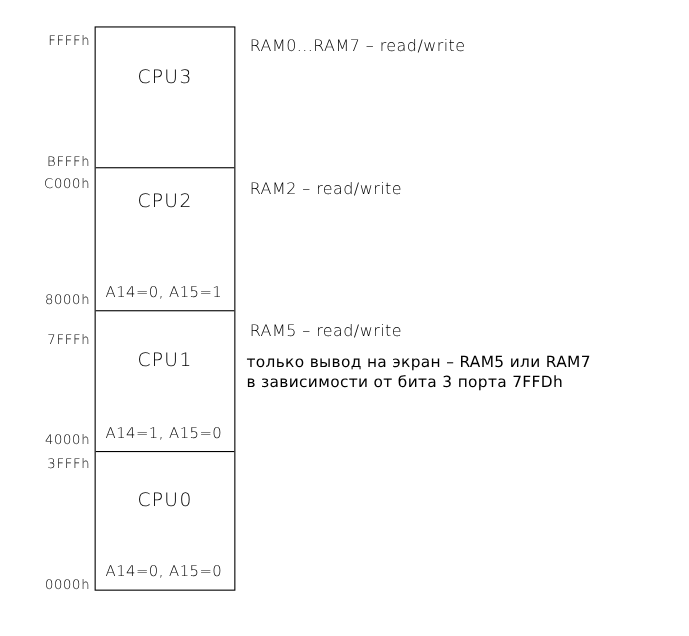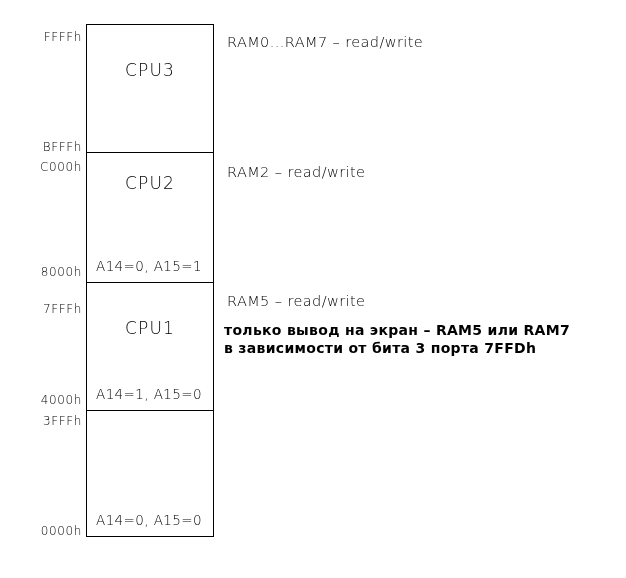--- a/index.html
+++ b/index.html
@@ -81,21 +81,21 @@
     font-size: 14.5px;
     letter-spacing: 0.4px;
     font-weight: 300;
     white-space: nowrap;
     text-align: center;
   }
   .note-block {
     position: absolute;
     font-size: 14px;
     letter-spacing: 0.3px;
-    font-weight: 700;
+    font-weight: 400;
     line-height: 18px;
     white-space: nowrap;
   }
 </style>
 </head>
 <body>
 
 <div class="addr" style="left:4px; top:30px;">FFFFh</div>
 
 <div class="addr" style="left:4px; top:136px;margin-top:24px;">C000h</div>
@@ -122,20 +122,21 @@
     <div class="cpu-title">CPU2</div>
     <div class="cpu-bits">A14=0, A15=1</div>
   </div>
 
   <div class="map-block b1">
     <div class="cpu-title">CPU1</div>
     <div class="cpu-bits">A14=1, A15=0</div>
   </div>
 
   <div class="map-block b0">
+    <div class="cpu-title">CPU0</div>
     <div class="cpu-bits">A14=0, A15=0</div>
   </div>
 
 </div>
 
 <div class="note" style="left:227px; top:34px;">RAM0...RAM7 – read/write</div>
 
 <div class="note" style="left:227px; top:164px;">RAM2 – read/write</div>
 
 <div class="note" style="left:227px; top:293px;">RAM5 – read/write</div>

